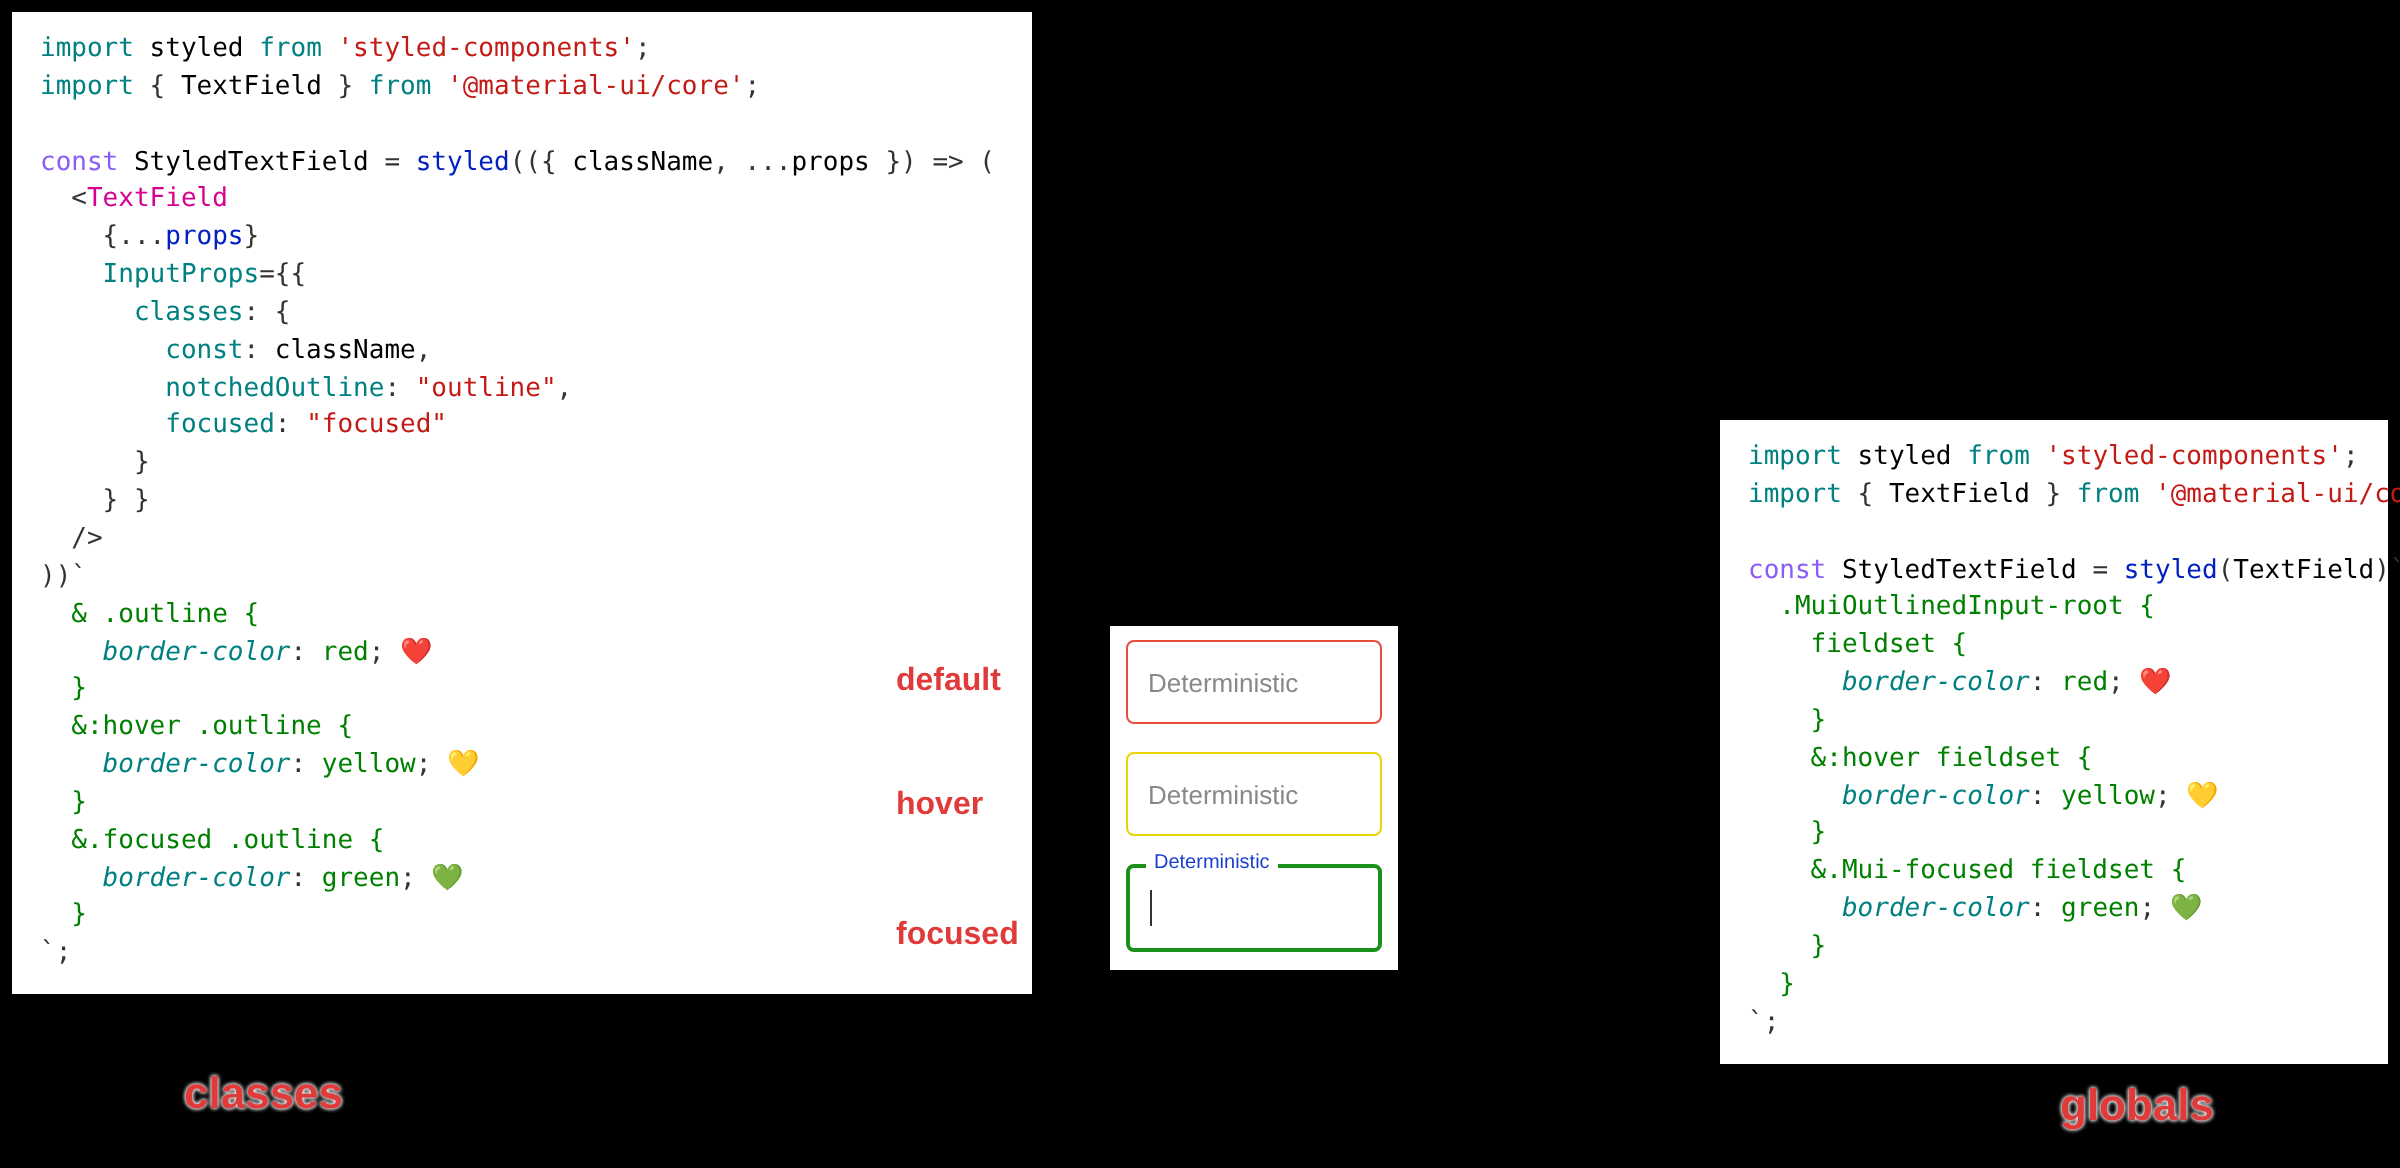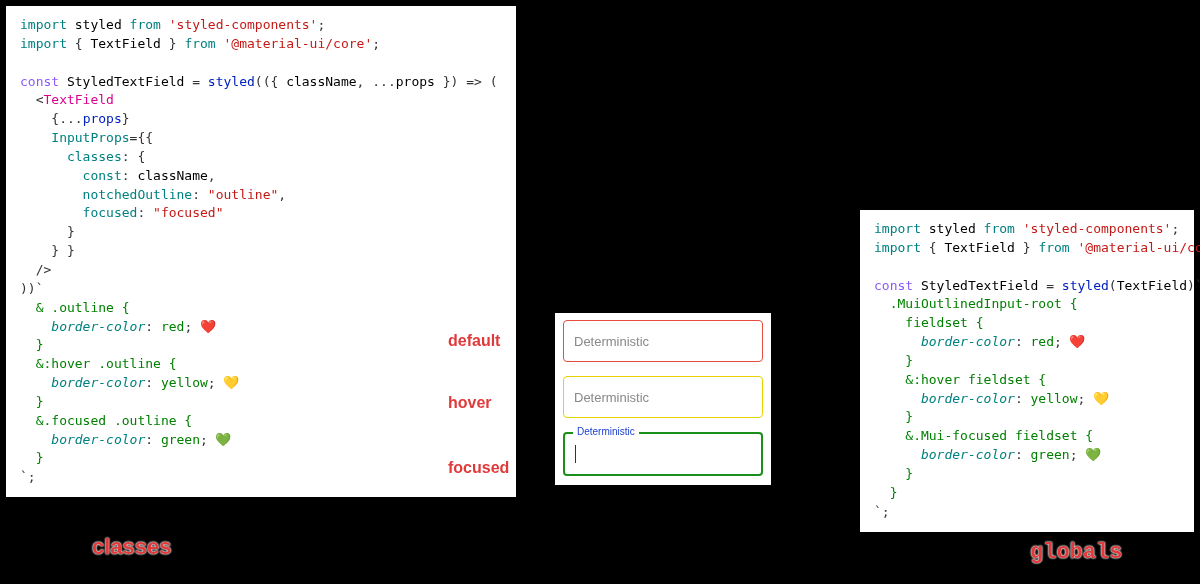--- a/index.html
+++ b/index.html
@@ -65,28 +65,28 @@
 
   
   .caption {
     position: absolute;
     color: #e03a3a;
     font-weight: 800;
     font-size: 22px;
     text-shadow: 0 0 2px #fff, 0 0 2px #fff;
   }
   #cap-classes { left: 92px;  top: 534px; }
-  #cap-globals { left: 1030px; top: 540px; font-family: Liberation Mono, monospace; }
+  #cap-globals { left: 1030px; top: 540px; }
 
   
   .demo-col {
     position: absolute;
     left: 555px;
     top: 313px;
-    width: 216px;
+    width: 144px;
     background: #fff;
     padding: 7px 8px 9px 8px;
   }
   .tf {
     position: relative;
     border: 1px solid;
     border-radius: 4px;
     height: 42px;
     margin-bottom: 14px;
     display: flex;

